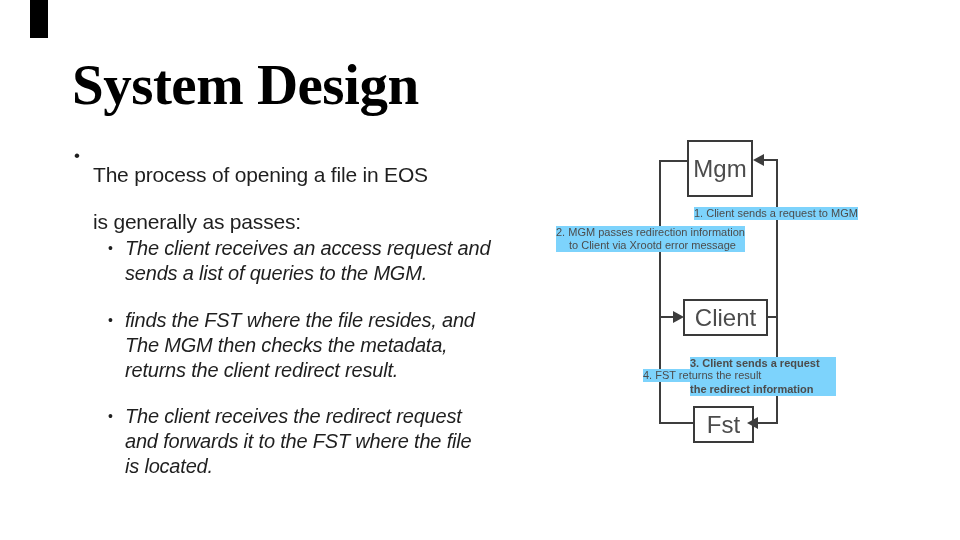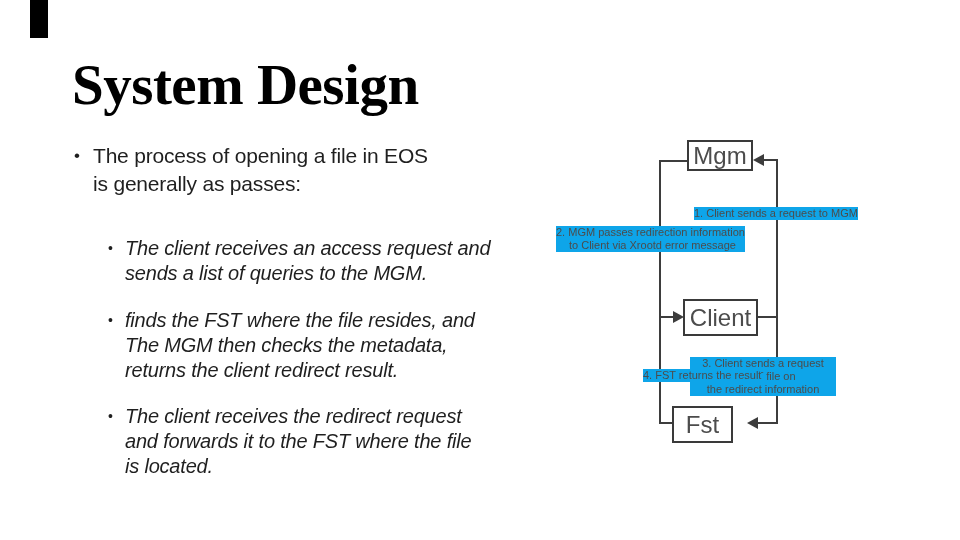--- a/index.html
+++ b/index.html
@@ -17,47 +17,47 @@
     font-family:"Liberation Serif","DejaVu Serif",serif;
     font-weight:700;font-size:57px;color:#000;letter-spacing:-0.5px;
     white-space:nowrap;
   }
 
   
   .bullet-row{position:absolute;display:flex;align-items:flex-start;color:#1f1f1f;}
   .bullet-row .dot{flex:0 0 auto;color:#1f1f1f;}
   .main-bullet{left:74px;top:142px;width:460px;}
   .main-bullet .dot{width:19px;font-size:17px;line-height:28px;}
-  .main-bullet .line{font-size:21px;line-height:28px;white-space:nowrap;letter-spacing:-0.2px;}
+  .main-bullet .line{font-size:21px;line-height:28px;white-space:nowrap;letter-spacing:-0.2px;margin-top:19px;}
   .sub-bullet{left:108px;width:460px;}
   .sub-bullet .dot{width:17px;font-size:14px;line-height:25px;}
   .sub-bullet .line{font-size:20px;line-height:25px;white-space:nowrap;letter-spacing:-0.2px;font-style:italic;}
   .sub-1{top:236px;} .sub-2{top:308px;} .sub-3{top:404px;}
 
   
   .connector{position:absolute;background:#3d3d3d;}
   .node{
     position:absolute;border:2px solid #3a3a3a;background:#fff;
     display:flex;align-items:center;justify-content:center;
     color:#4c4c4c;font-size:24px;box-sizing:border-box;z-index:2;
   }
-  .node-mgm{left:687px;top:140px;width:66px;height:31px;}
-  .node-client{left:683px;top:299px;width:75px;height:37px;}
-  .node-fst{left:672px;top:406px;width:61px;height:37px;}
+  .node-mgm{left:687px;top:140px;width:66px;height:57px;}
+  .node-client{left:683px;top:299px;width:85px;height:37px;}
+  .node-fst{left:693px;top:406px;width:61px;height:37px;}
 
   .arrowhead{position:absolute;width:0;height:0;z-index:3;}
   .arrow-left{border-top:6px solid transparent;border-bottom:6px solid transparent;border-right:11px solid #3d3d3d;}
   .arrow-right{border-top:6px solid transparent;border-bottom:6px solid transparent;border-left:11px solid #3d3d3d;}
 
   .annotation{
     position:absolute;color:#4c4c4c;font-size:11px;line-height:13px;
-    background:#0ea5e9;z-index:4;white-space:nowrap;
+    background:#7dd3fc;z-index:4;white-space:nowrap;
   }
   .ann-step2 .indent{padding-left:13px;}
-  .ann-step3{text-align:center;width:146px;}
+  .ann-step3{width:146px;font-weight:bold;}
 </style>
 </head>
 <body>
 
 <div class="accent-bar"></div>
 
 <div class="slide-title">System Design</div>
 
 <div class="bullet-row main-bullet">
   <span class="dot">•</span>

